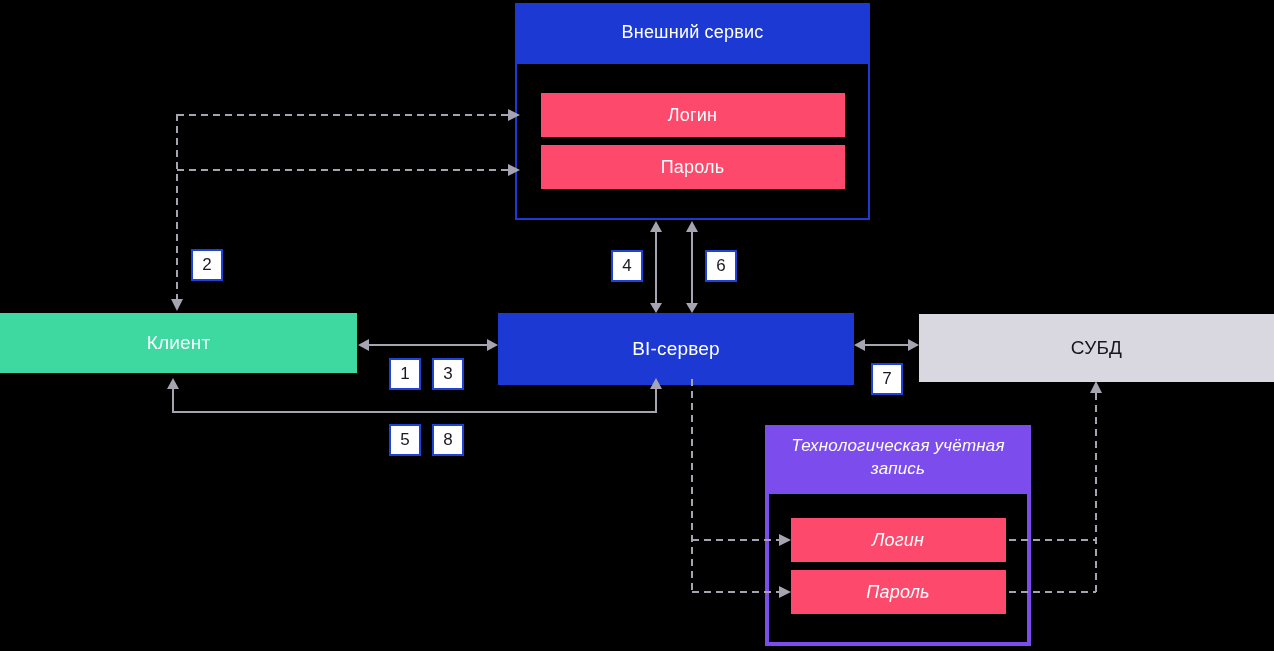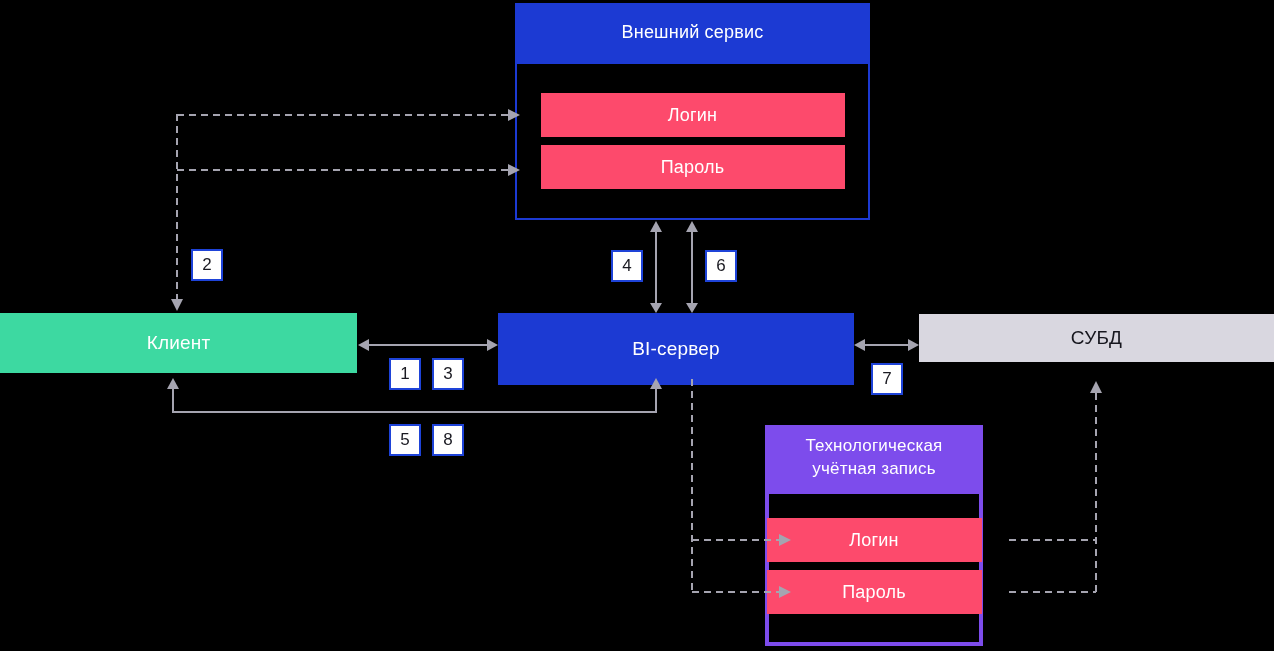--- a/index.html
+++ b/index.html
@@ -21,24 +21,24 @@
     overflow:hidden;
   }
   .node{
     position:absolute;
     display:flex;align-items:center;justify-content:center;
     color:#fff;font-size:19px;font-weight:500;letter-spacing:.2px;
     box-sizing:border-box;
   }
   .node--client{left:0;top:313px;width:357px;height:60px;background:var(--green);}
   .node--bi{left:498px;top:313px;width:356px;height:72px;background:var(--blue);}
-  .node--dbms{left:919px;top:314px;width:355px;height:48px;background:var(--graybox);color:var(--dark);}
+  .node--dbms{left:919px;top:314px;width:355px;height:68px;background:var(--graybox);color:var(--dark);}
   .group{position:absolute;box-sizing:border-box;}
   .group--ext{left:499px;top:3px;width:355px;height:217px;margin-left:16px;}
-  .group--tech{left:765px;top:425px;width:218px;height:221px;}
+  .group--tech{left:765px;top:425px;width:266px;height:221px;font-style:italic;}
   .group__header{
     display:flex;align-items:center;justify-content:center;text-align:center;
     color:#fff;font-size:18px;font-weight:500;letter-spacing:.2px;
     box-sizing:border-box;
   }
   .group--ext .group__header{height:59px;background:var(--blue);}
   .group--tech .group__header{height:65px;background:var(--purple);font-size:17px;line-height:1.35;padding:0 12px;}
   .group__body{
     display:flex;flex-direction:column;align-items:center;
     box-sizing:border-box;

